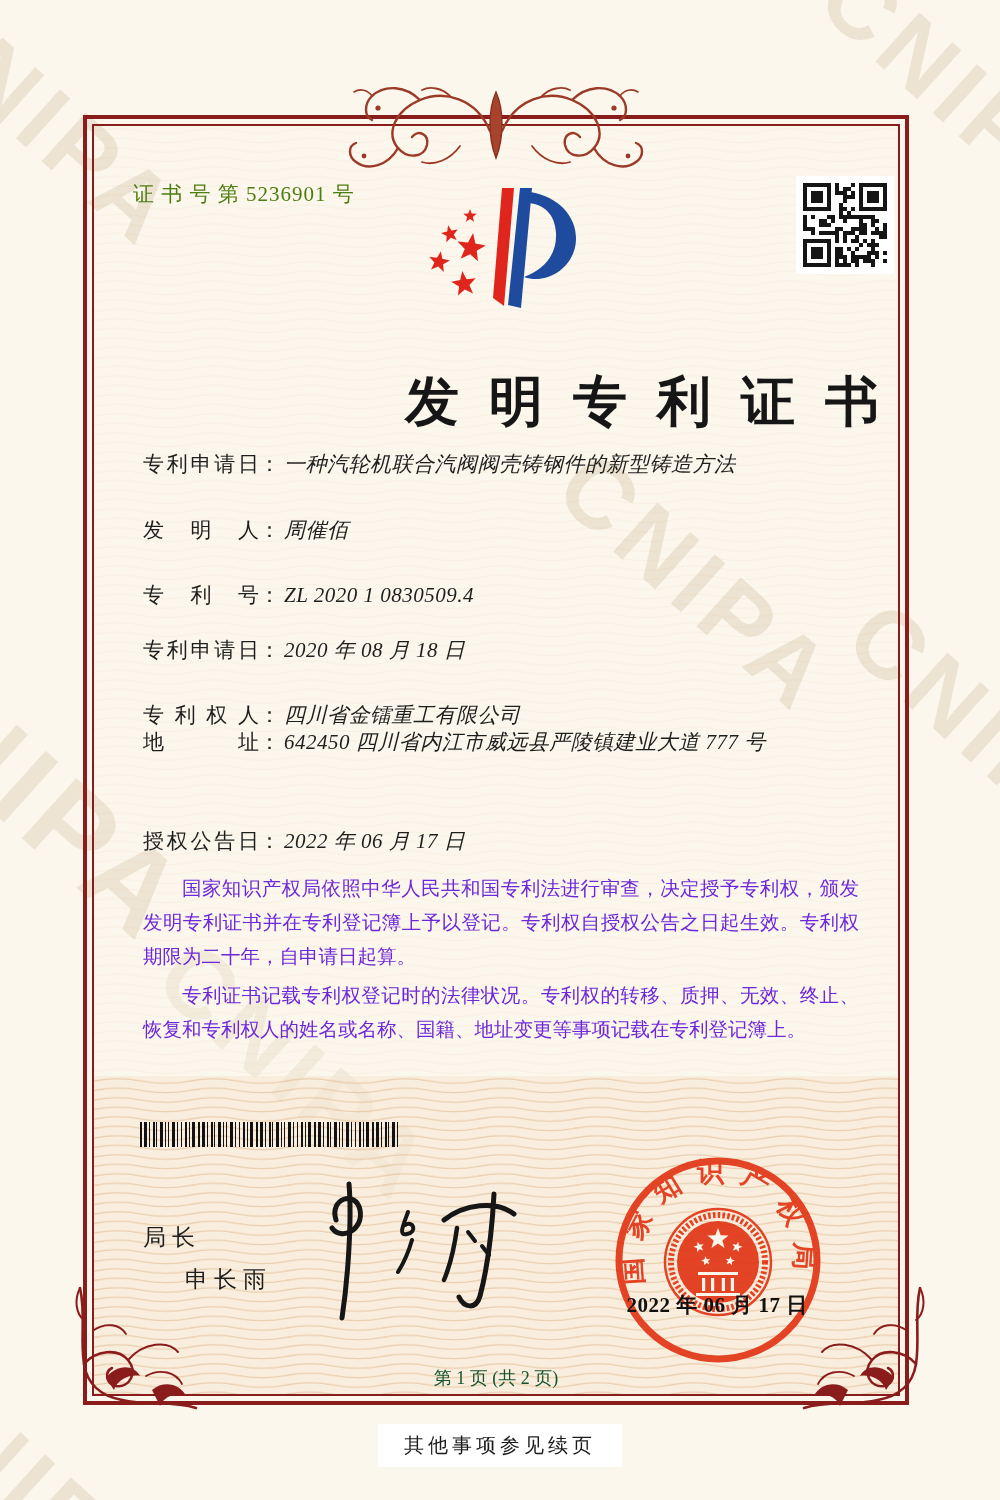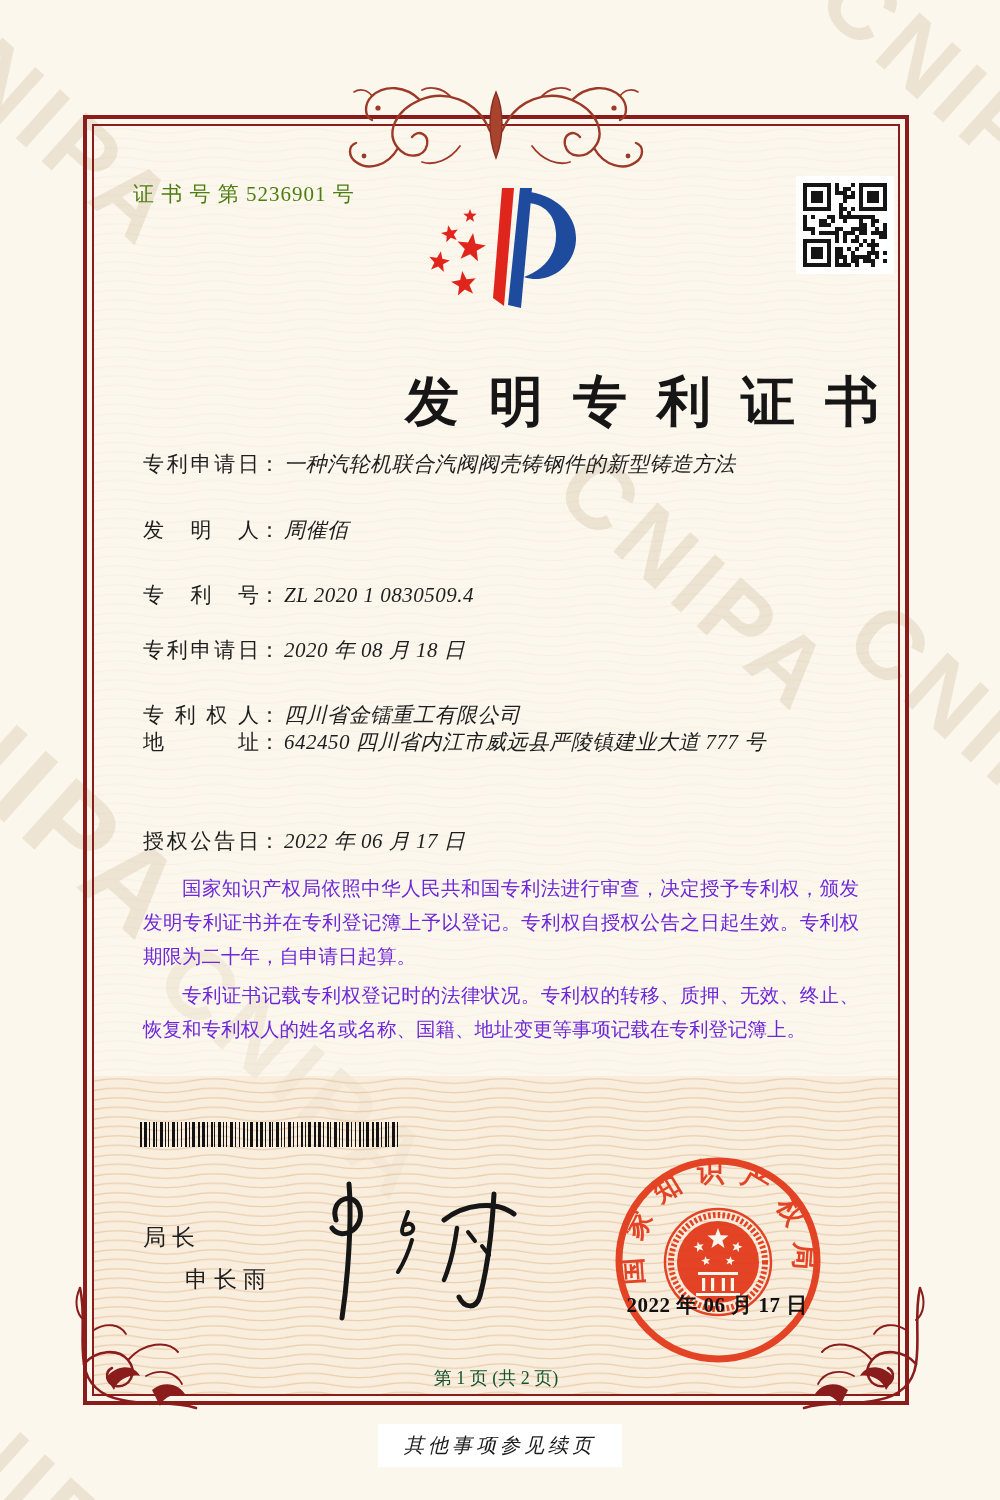--- a/index.html
+++ b/index.html
@@ -77,21 +77,21 @@
     left:622px;top:1291px;width:190px;text-align:center;
     font-size:21px;font-weight:700;color:#111;letter-spacing:0.5px;
     white-space:nowrap;
   }
   .page-info{left:83px;top:1366px;width:826px;text-align:center;font-size:18px;color:#14532d;}
   .cont-note{
     left:0;top:1424px;width:1000px;text-align:center;
   }
   .cont-note span{
     display:inline-block;background:#ffffff;padding:8px 26px;
-    font-size:20px;letter-spacing:4px;color:#1a1a1a;font-style:italic;
+    font-size:20px;letter-spacing:4px;color:#1a1a1a;
   }
 </style>
 </head>
 <body>
 
 <div class="wm" style="left:-45px;top:-35px">CNIPA</div>
 <div class="wm" style="left:872px;top:-60px">CNIPA</div>
 <div class="wm" style="left:610px;top:430px">CNIPA</div>
 <div class="wm big" style="left:-80px;top:600px">CNIPA</div>
 <div class="wm" style="left:900px;top:580px">CNIPA</div>

